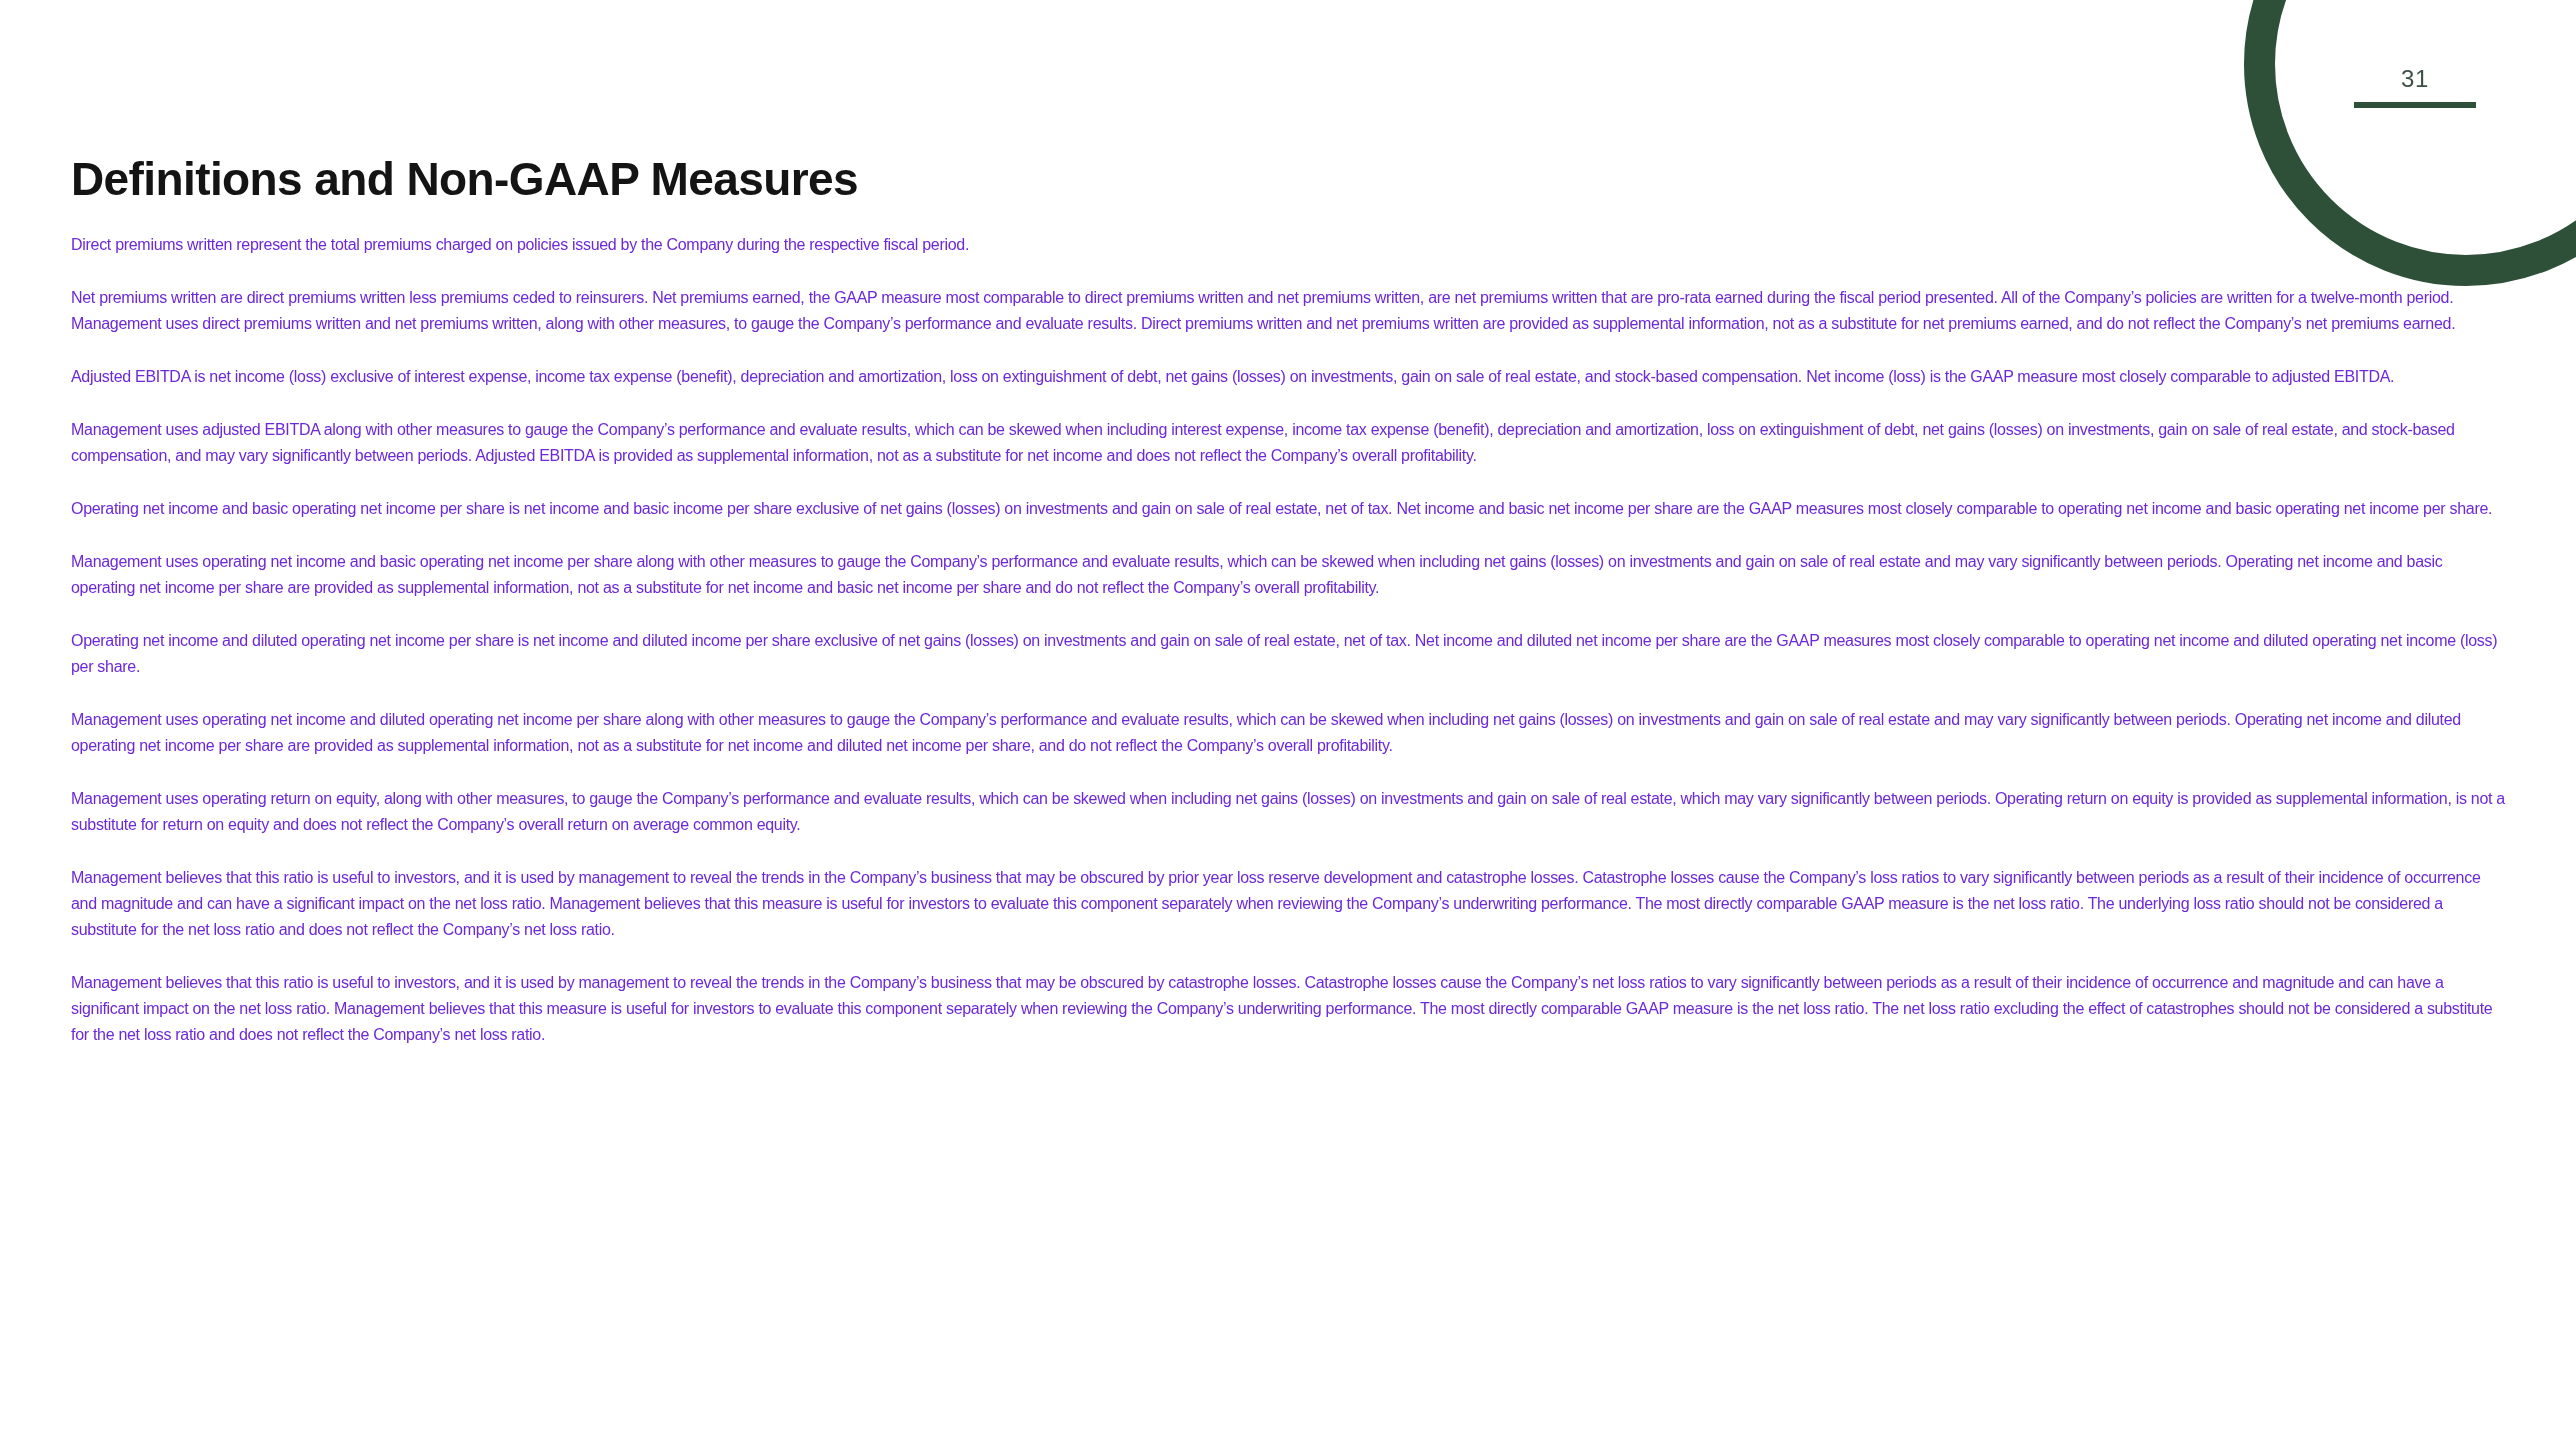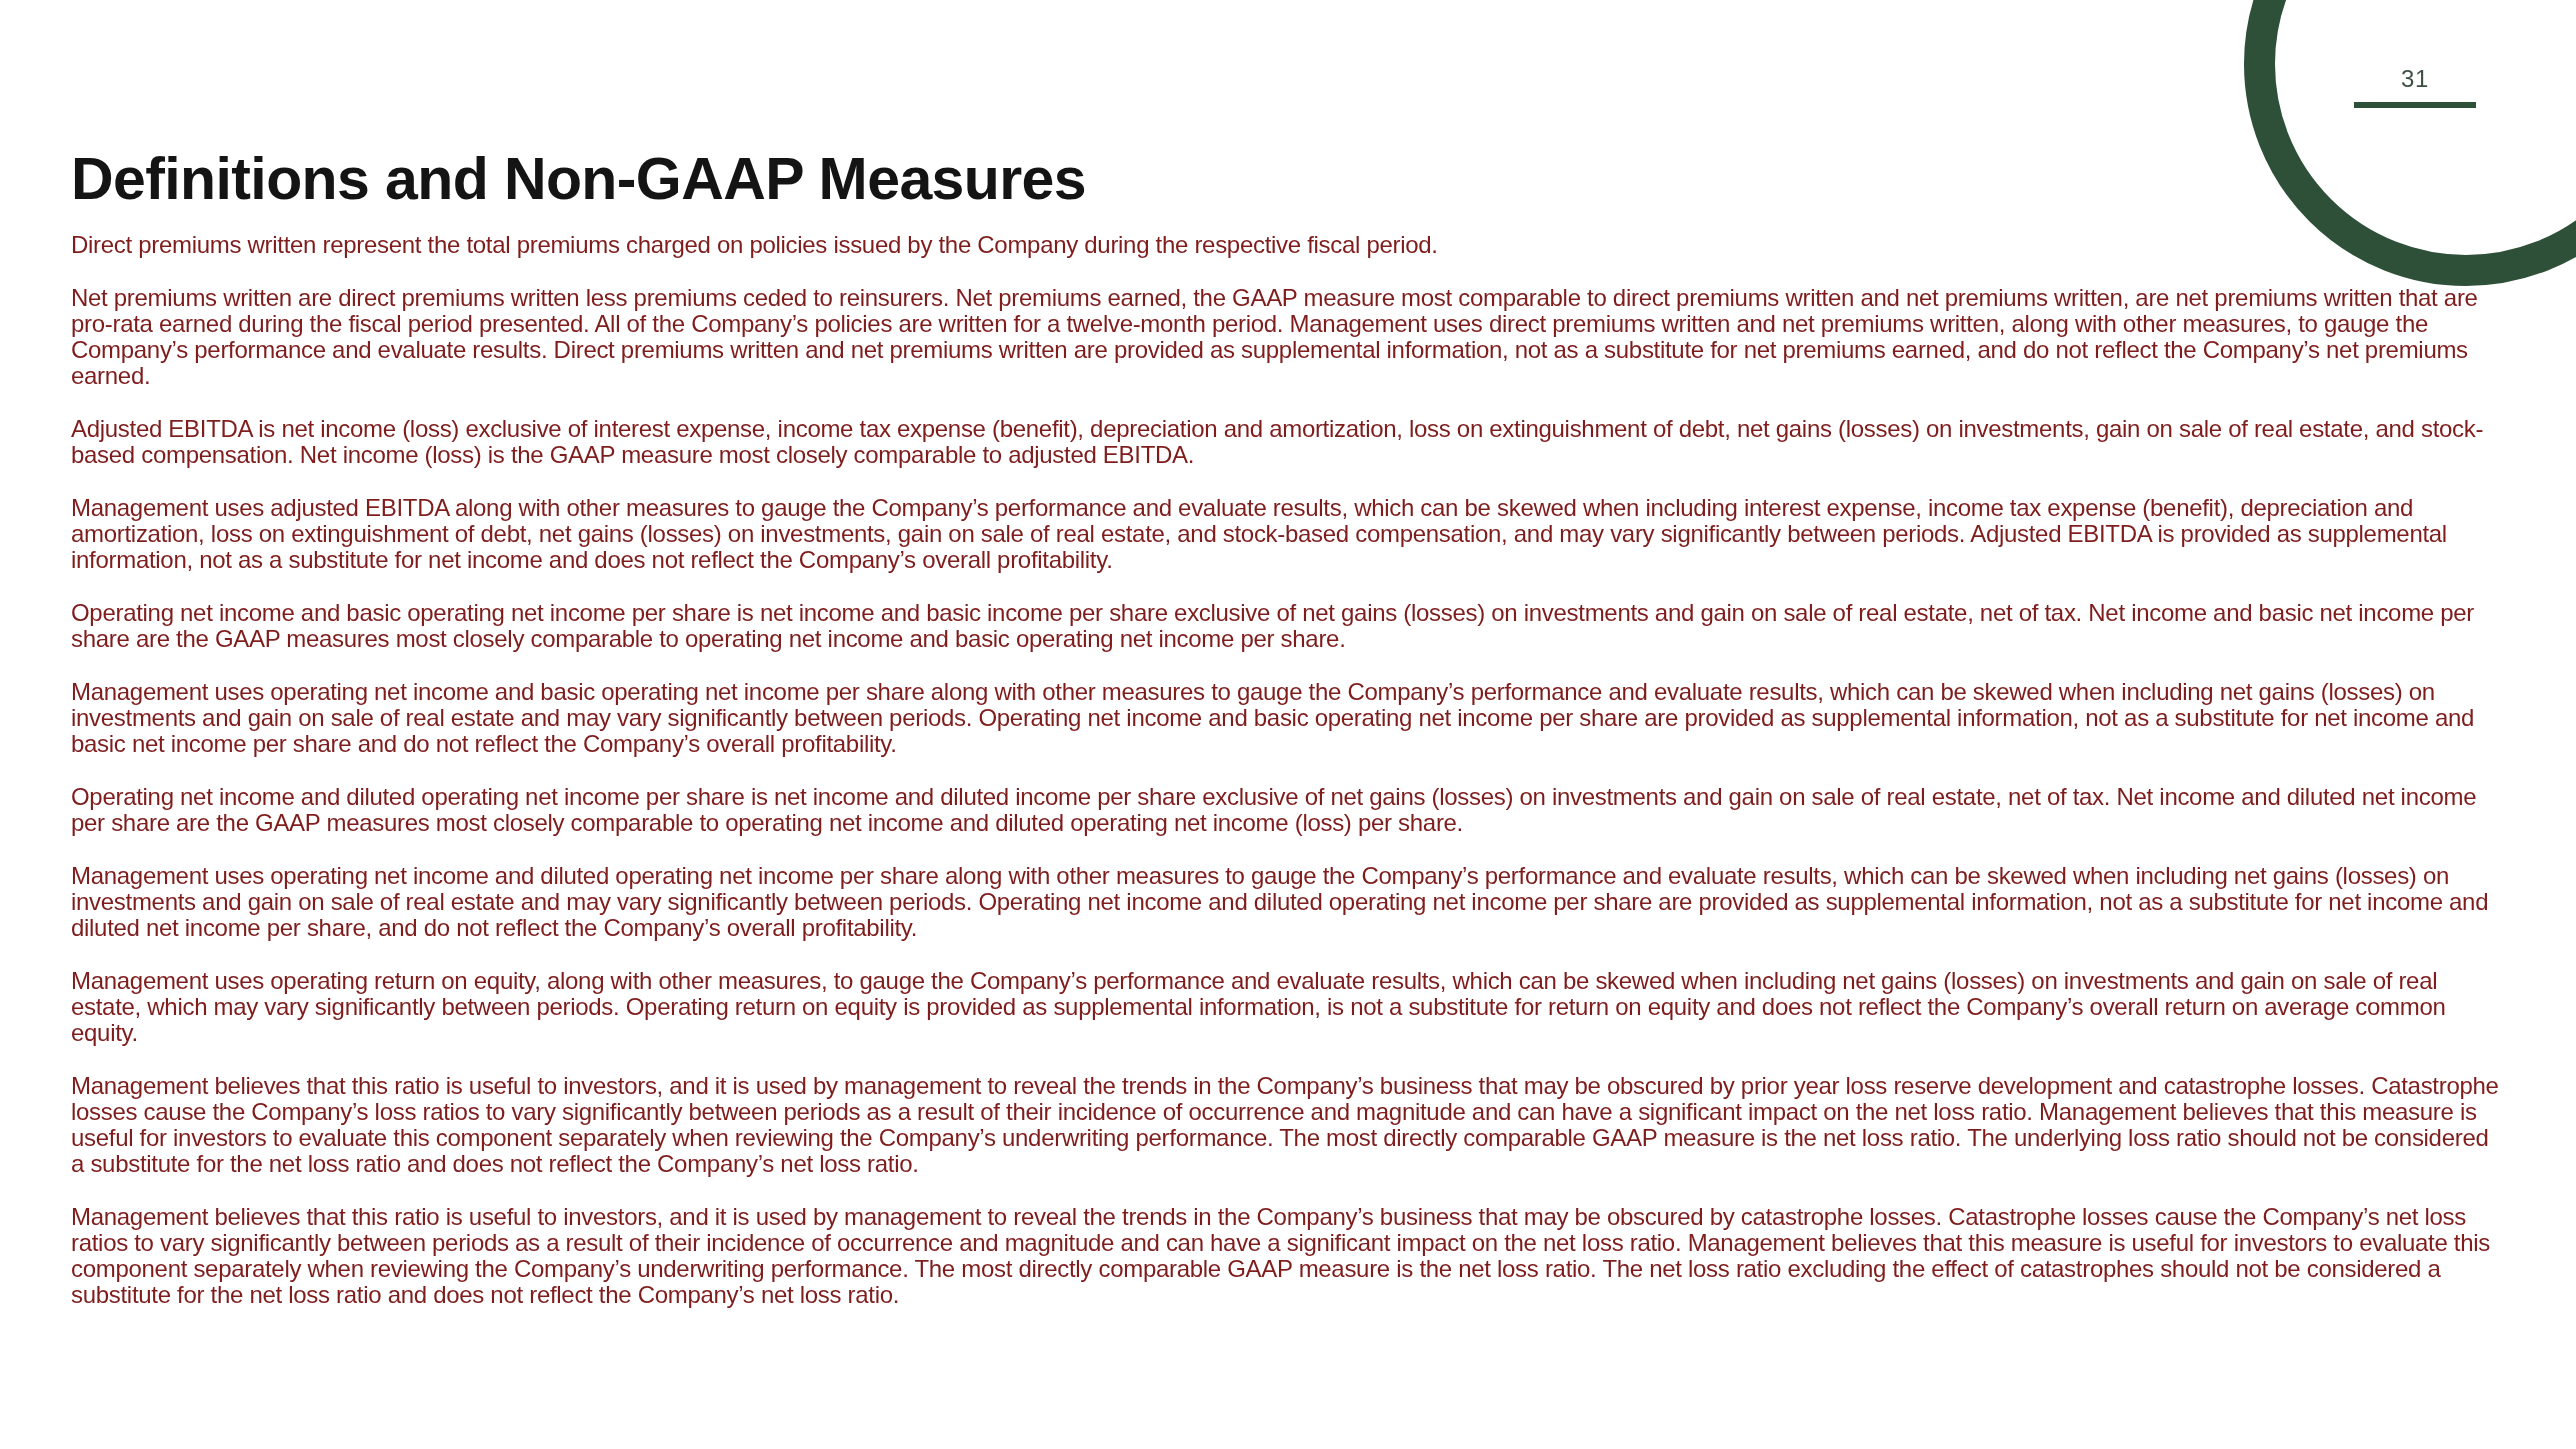--- a/index.html
+++ b/index.html
@@ -46,32 +46,32 @@
   
   .content {
     position: absolute;
     left: 71px;
     top: 0;
     width: 2434px;
     padding-top: 153px;
   }
   h1.title {
     margin: 0 0 27px 0;
-    font-size: 59px;
+    font-size: 46px;
     line-height: 52px;
     font-weight: 700;
     color: #141414;
     letter-spacing: -0.6px;
   }
   p.def {
     margin: 0 0 27px 0;
-    font-size: 24px;
+    font-size: 16px;
     line-height: 26px;
     letter-spacing: -0.3px;
-    color: #7f1d1d;
+    color: #6d28d9;
   }
 </style>
 </head>
 <body>
 
 <div style="width:100%;height:100%;">
 
   <div class="ring"></div>
 
   <div class="page-num-wrap">

